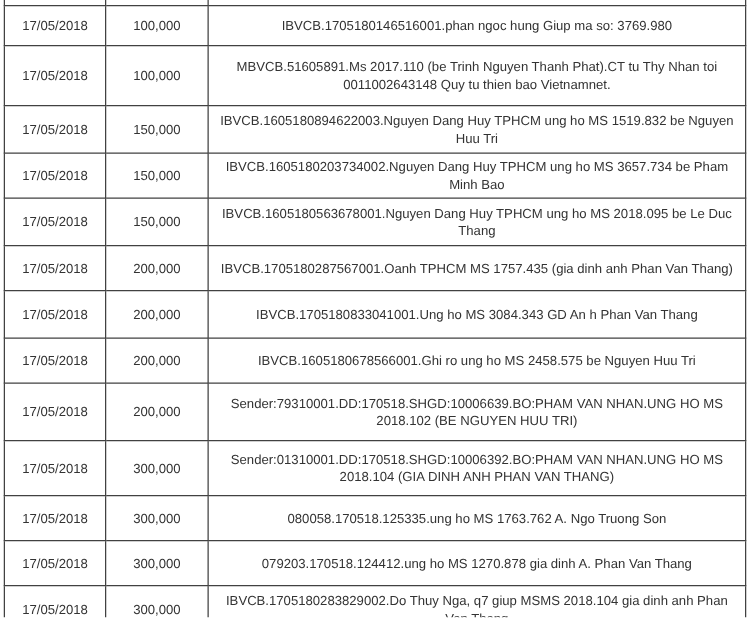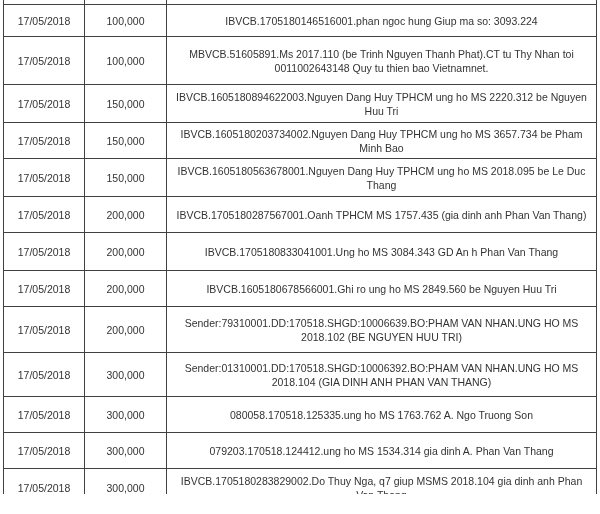--- a/index.html
+++ b/index.html
@@ -52,31 +52,31 @@
     </colgroup>
     <tbody data-name="table-body">
         <tr data-name="partial-row" style="height: 6px;">
           <td data-name="partial-cell"></td>
           <td data-name="partial-cell"></td>
           <td data-name="partial-cell"></td>
         </tr>
         <tr data-name="table-row" style="height: 32px;">
     <td class="c-date" data-name="date-cell">17/05/2018</td>
     <td class="c-amount" data-name="amount-cell">100,000</td>
-    <td class="c-desc" data-name="description-cell">IBVCB.1705180146516001.phan ngoc hung Giup ma so: 3093.224</td>
+    <td class="c-desc" data-name="description-cell">IBVCB.1705180146516001.phan ngoc hung Giup ma so: 3769.980</td>
   </tr>
         <tr data-name="table-row" style="height: 48px;">
     <td class="c-date" data-name="date-cell">17/05/2018</td>
     <td class="c-amount" data-name="amount-cell">100,000</td>
     <td class="c-desc" data-name="description-cell">MBVCB.51605891.Ms 2017.110 (be Trinh Nguyen Thanh Phat).CT tu Thy Nhan toi 0011002643148 Quy tu thien bao Vietnamnet.</td>
   </tr>
         <tr data-name="table-row" style="height: 38px;">
     <td class="c-date" data-name="date-cell">17/05/2018</td>
     <td class="c-amount" data-name="amount-cell">150,000</td>
-    <td class="c-desc" data-name="description-cell">IBVCB.1605180894622003.Nguyen Dang Huy TPHCM ung ho MS 2220.312 be Nguyen Huu Tri</td>
+    <td class="c-desc" data-name="description-cell">IBVCB.1605180894622003.Nguyen Dang Huy TPHCM ung ho MS 1519.832 be Nguyen Huu Tri</td>
   </tr>
         <tr data-name="table-row" style="height: 36px;">
     <td class="c-date" data-name="date-cell">17/05/2018</td>
     <td class="c-amount" data-name="amount-cell">150,000</td>
     <td class="c-desc" data-name="description-cell">IBVCB.1605180203734002.Nguyen Dang Huy TPHCM ung ho MS 3657.734 be Pham Minh Bao</td>
   </tr>
         <tr data-name="table-row" style="height: 38px;">
     <td class="c-date" data-name="date-cell">17/05/2018</td>
     <td class="c-amount" data-name="amount-cell">150,000</td>
     <td class="c-desc" data-name="description-cell">IBVCB.1605180563678001.Nguyen Dang Huy TPHCM ung ho MS 2018.095 be Le Duc Thang</td>
@@ -87,41 +87,41 @@
     <td class="c-desc" data-name="description-cell">IBVCB.1705180287567001.Oanh TPHCM MS 1757.435 (gia dinh anh Phan Van Thang)</td>
   </tr>
         <tr data-name="table-row" style="height: 38px;">
     <td class="c-date" data-name="date-cell">17/05/2018</td>
     <td class="c-amount" data-name="amount-cell">200,000</td>
     <td class="c-desc" data-name="description-cell">IBVCB.1705180833041001.Ung ho MS 3084.343 GD An h Phan Van Thang</td>
   </tr>
         <tr data-name="table-row" style="height: 36px;">
     <td class="c-date" data-name="date-cell">17/05/2018</td>
     <td class="c-amount" data-name="amount-cell">200,000</td>
-    <td class="c-desc" data-name="description-cell">IBVCB.1605180678566001.Ghi ro ung ho MS 2849.560 be Nguyen Huu Tri</td>
+    <td class="c-desc" data-name="description-cell">IBVCB.1605180678566001.Ghi ro ung ho MS 2458.575 be Nguyen Huu Tri</td>
   </tr>
         <tr data-name="table-row" style="height: 46px;">
     <td class="c-date" data-name="date-cell">17/05/2018</td>
     <td class="c-amount" data-name="amount-cell">200,000</td>
     <td class="c-desc" data-name="description-cell">Sender:79310001.DD:170518.SHGD:10006639.BO:PHAM VAN NHAN.UNG HO MS 2018.102 (BE NGUYEN HUU TRI)</td>
   </tr>
         <tr data-name="table-row" style="height: 44px;">
     <td class="c-date" data-name="date-cell">17/05/2018</td>
     <td class="c-amount" data-name="amount-cell">300,000</td>
     <td class="c-desc" data-name="description-cell">Sender:01310001.DD:170518.SHGD:10006392.BO:PHAM VAN NHAN.UNG HO MS 2018.104 (GIA DINH ANH PHAN VAN THANG)</td>
   </tr>
         <tr data-name="table-row" style="height: 36px;">
     <td class="c-date" data-name="date-cell">17/05/2018</td>
     <td class="c-amount" data-name="amount-cell">300,000</td>
     <td class="c-desc" data-name="description-cell">080058.170518.125335.ung ho MS 1763.762 A. Ngo Truong Son</td>
   </tr>
         <tr data-name="table-row" style="height: 36px;">
     <td class="c-date" data-name="date-cell">17/05/2018</td>
     <td class="c-amount" data-name="amount-cell">300,000</td>
-    <td class="c-desc" data-name="description-cell">079203.170518.124412.ung ho MS 1534.314 gia dinh A. Phan Van Thang</td>
+    <td class="c-desc" data-name="description-cell">079203.170518.124412.ung ho MS 1270.878 gia dinh A. Phan Van Thang</td>
   </tr>
         <tr data-name="table-row" style="height: 39px;">
     <td class="c-date" data-name="date-cell">17/05/2018</td>
     <td class="c-amount" data-name="amount-cell">300,000</td>
     <td class="c-desc" data-name="description-cell">IBVCB.1705180283829002.Do Thuy Nga, q7 giup MSMS 2018.104 gia dinh anh Phan Van Thang</td>
   </tr>
         <tr data-name="partial-row" style="height: 14px;">
           <td data-name="partial-cell"></td>
           <td data-name="partial-cell"></td>
           <td data-name="partial-cell"></td>

